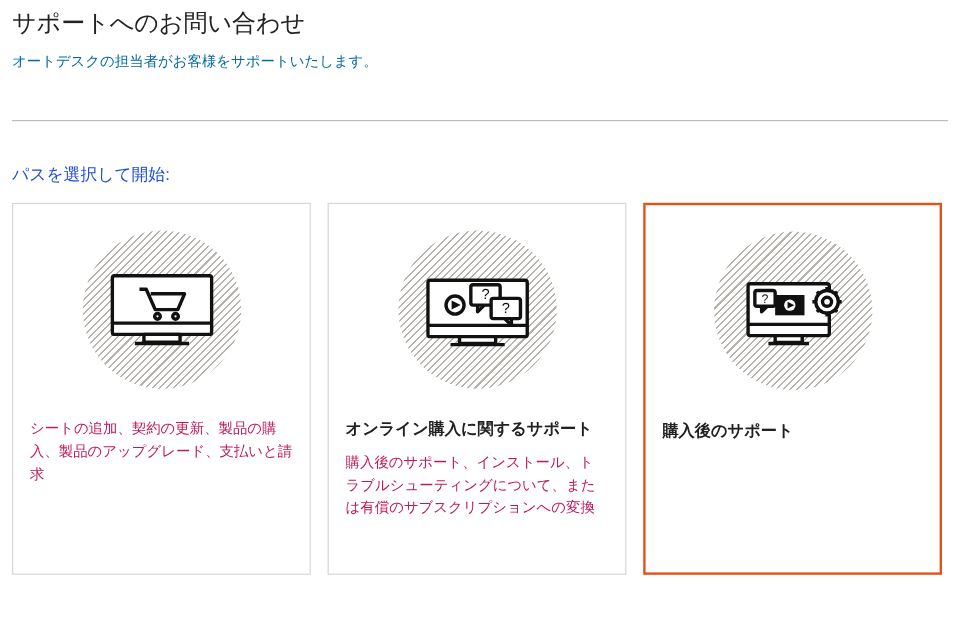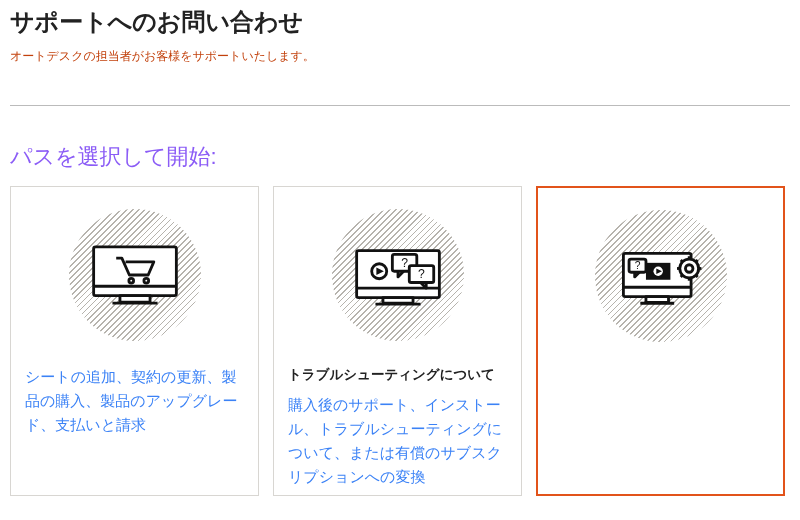--- a/index.html
+++ b/index.html
@@ -1,39 +1,39 @@
 <!DOCTYPE html>
 <html><head>
 <meta charset="utf-8">
 <style>
   * { box-sizing: border-box; margin: 0; padding: 0; }
   html, body { width: 800px; height: 520px; background: #fff; font-family: "Hiragino Kaku Gothic ProN", "Meiryo", sans-serif; color: #222; }
   .page { padding: 4px 10px 10px 10px; }
-  .h1 { font-size: 24px; font-weight: 700; margin-top: 2px; }
-  .sub { font-size: 12px; color: #c2410c; margin-top: 10px; }
+  .h1 { font-size: 20px; font-weight: 400; margin-top: 2px; }
+  .sub { font-size: 12px; color: #0369a1; margin-top: 10px; }
   .rule { border: none; border-top: 1px solid #bbb; margin-top: 40px; }
-  .h2 { font-size: 22px; font-weight: 400; margin-top: 36px; color: #8b5cf6; }
+  .h2 { font-size: 14px; font-weight: 400; margin-top: 36px; color: #1d4ed8; }
   .cards { display: flex; gap: 14px; margin-top: 14px; }
   .card {
     width: 249px; height: 310px;
     border: 1px solid #d8d6d2;
     background: #fff;
     padding: 18px 14px 14px 14px;
     display: flex; flex-direction: column; align-items: flex-start;
   }
   .card.selected { border: 2px solid #e2531a; }
   .icon-wrap { width: 100%; display: flex; justify-content: center; margin-top: 4px; margin-bottom: 24px; }
   .circle {
     width: 132px; height: 132px; border-radius: 50%;
     background: repeating-linear-gradient(135deg, #fff 0 3px, #b6b3ad 3px 4.2px);
     position: relative; display: flex; align-items: center; justify-content: center;
   }
   .circle svg { width: 94px; height: 78px; }
   .card-title { font-size: 13.5px; font-weight: 700; line-height: 1.45; margin-bottom: 8px; }
-  .card-desc { font-size: 15px; color: #3b82f6; line-height: 1.6; }
+  .card-desc { font-size: 12px; color: #be185d; line-height: 1.6; }
 </style>
 </head>
 <body>
 
 <div class="page">
   <div class="h1">サポートへのお問い合わせ</div>
   <div class="sub">オートデスクの担当者がお客様をサポートいたします。</div>
   <hr class="rule">
   <div class="h2">パスを選択して開始:</div>
 
@@ -72,21 +72,21 @@
             <rect x="44" y="18" width="26" height="18" rx="2" fill="#fff"></rect>
             <polyline points="50,36 50,42 56,36"></polyline>
             <text x="57" y="31" font-size="13" font-family="sans-serif" fill="#111" stroke="none" text-anchor="middle">?</text>
 
             <rect x="62" y="30" width="26" height="18" rx="2" fill="#fff"></rect>
             <polyline points="80,48 80,54 74,48"></polyline>
             <text x="75" y="43" font-size="13" font-family="sans-serif" fill="#111" stroke="none" text-anchor="middle">?</text>
           </svg>
         </div>
       </div>
-      <div class="card-title">トラブルシューティングについて</div>
+      <div class="card-title">オンライン購入に関するサポート</div>
       <div class="card-desc">購入後のサポート、インストール、トラブルシューティングについて、または有償のサブスクリプションへの変換</div>
     </div>
 
     <div class="card selected">
       <div class="icon-wrap">
         <div class="circle">
           <svg viewBox="0 0 100 80" fill="none" stroke="#111" stroke-width="3" stroke-linejoin="round">
             <rect x="10" y="16" width="72" height="46" rx="2" fill="#fff"></rect>
             <line x1="10" y1="52" x2="82" y2="52"></line>
             <rect x="34" y="62" width="24" height="6" fill="#fff"></rect>
@@ -110,16 +110,17 @@
                 <line x1="13" y1="0" x2="9" y2="0"></line>
                 <line x1="-9" y1="-9" x2="-6.5" y2="-6.5"></line>
                 <line x1="9" y1="-9" x2="6.5" y2="-6.5"></line>
                 <line x1="-9" y1="9" x2="-6.5" y2="6.5"></line>
                 <line x1="9" y1="9" x2="6.5" y2="6.5"></line>
               </g>
             </g>
           </svg>
         </div>
       </div>
+      <div class="card-title">購入後のサポート</div>
     </div>
 
   </div>
 </div>
 
 </body></html>

